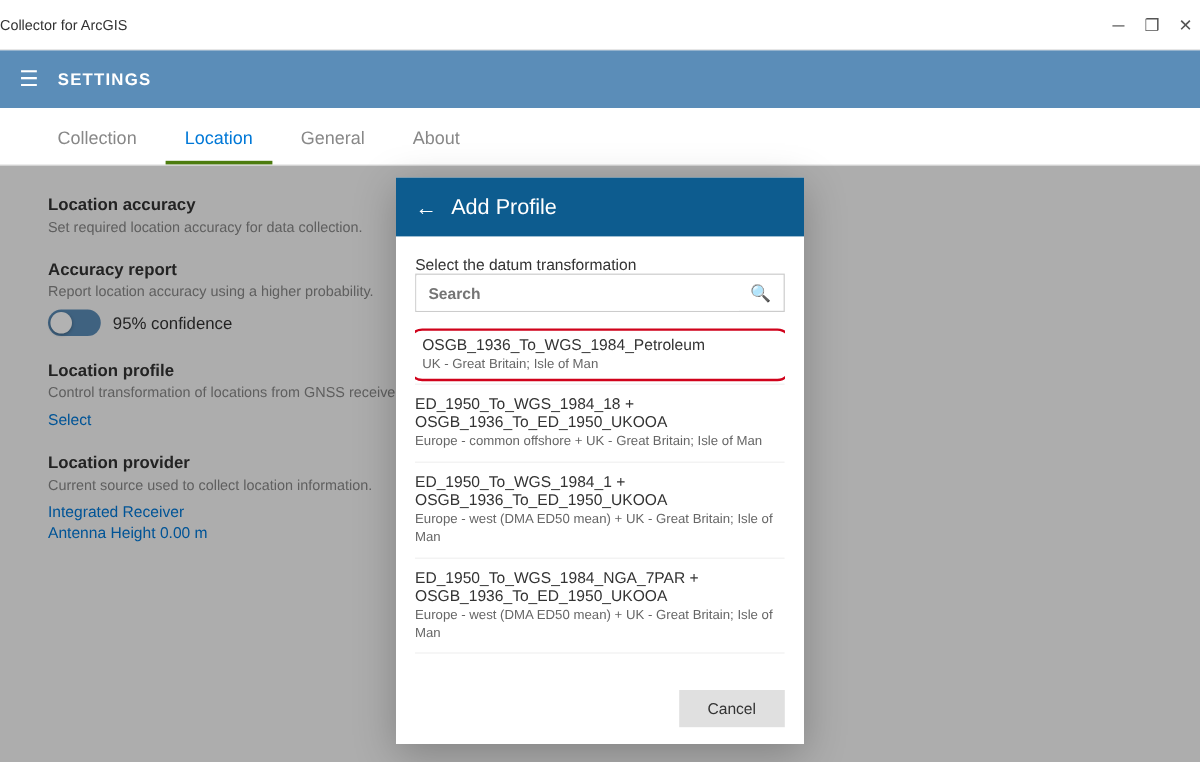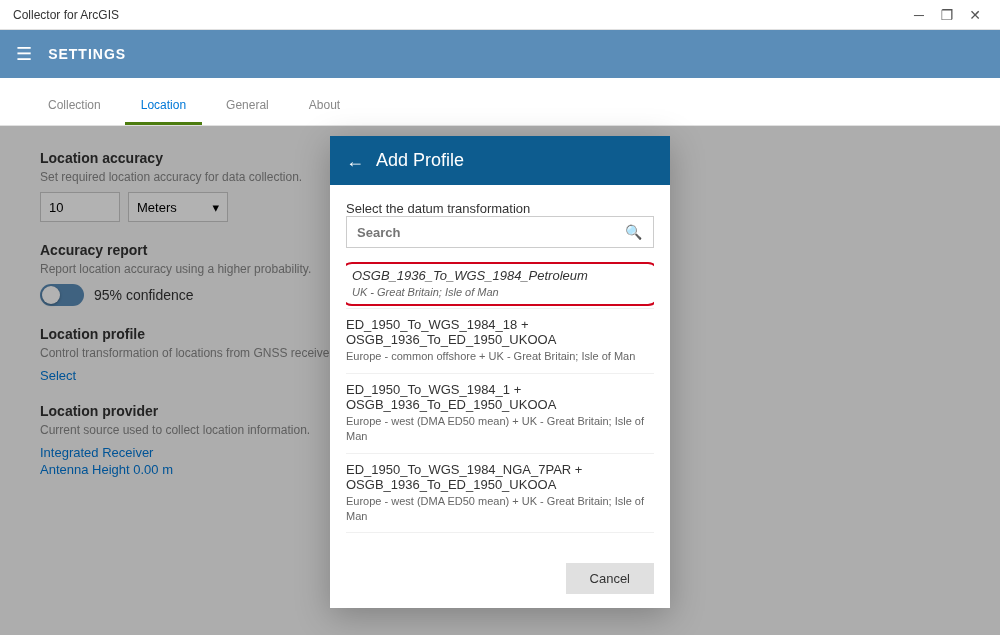--- a/index.html
+++ b/index.html
@@ -7,26 +7,26 @@
       font-family: 'Segoe UI', Arial, sans-serif;
       background: #f0f0f0;
       width: 1000px;
       height: 635px;
       overflow: hidden;
       position: relative;
     }
 
     
     .title-bar {
-      height: 30px;
+      height: 42px;
       background: #ffffff;
       display: flex;
       align-items: center;
       justify-content: space-between;
-      padding: 0 13px;
+      padding: 0 0;
       border-bottom: 1px solid #e0e0e0;
     }
     .title-bar-text {
       font-size: 12px;
       color: #333;
     }
     .title-bar-controls {
       display: flex;
       gap: 4px;
     }
@@ -69,21 +69,21 @@
     .nav-tabs {
       height: 48px;
       background: #ffffff;
       display: flex;
       align-items: flex-end;
       padding: 0 32px;
       border-bottom: 1px solid #e0e0e0;
     }
     .nav-tab {
       padding: 10px 16px;
-      font-size: 12px;
+      font-size: 15px;
       color: #888;
       cursor: pointer;
       border-bottom: 3px solid transparent;
       margin-right: 8px;
     }
     .nav-tab.active {
       color: #0078d7;
       border-bottom: 3px solid #4d7c0f;
       font-weight: 400;
     }
@@ -273,21 +273,20 @@
     .profile-desc {
       font-size: 11px;
       color: #666;
       margin-top: 2px;
       line-height: 1.4;
     }
 
     
     .profile-item.circled {
       position: relative;
-      font-style: italic;
     }
     .profile-item.circled::after {
       content: '';
       position: absolute;
       top: 2px;
       left: -6px;
       right: -6px;
       bottom: 2px;
       border: 2px solid #d0021b;
       border-radius: 12px;
@@ -331,27 +330,20 @@
   <div class="nav-tab active">Location</div>
   <div class="nav-tab">General</div>
   <div class="nav-tab">About</div>
 </div>
 
 <div class="main-content">
 
   <div class="settings-section">
     <div class="section-title">Location accuracy</div>
     <div class="section-desc">Set required location accuracy for data collection.</div>
-    <div class="accuracy-row">
-      <input class="accuracy-input" type="text" value="10" style="">
-      <div class="accuracy-select">
-        <span>Meters</span>
-        <span>▾</span>
-      </div>
-    </div>
   </div>
 
   <div class="settings-section">
     <div class="section-title">Accuracy report</div>
     <div class="section-desc">Report location accuracy using a higher probability.</div>
     <div class="toggle-row">
       <div class="toggle">
         <div class="toggle-knob"></div>
       </div>
       <span class="toggle-label">95% confidence</span>

